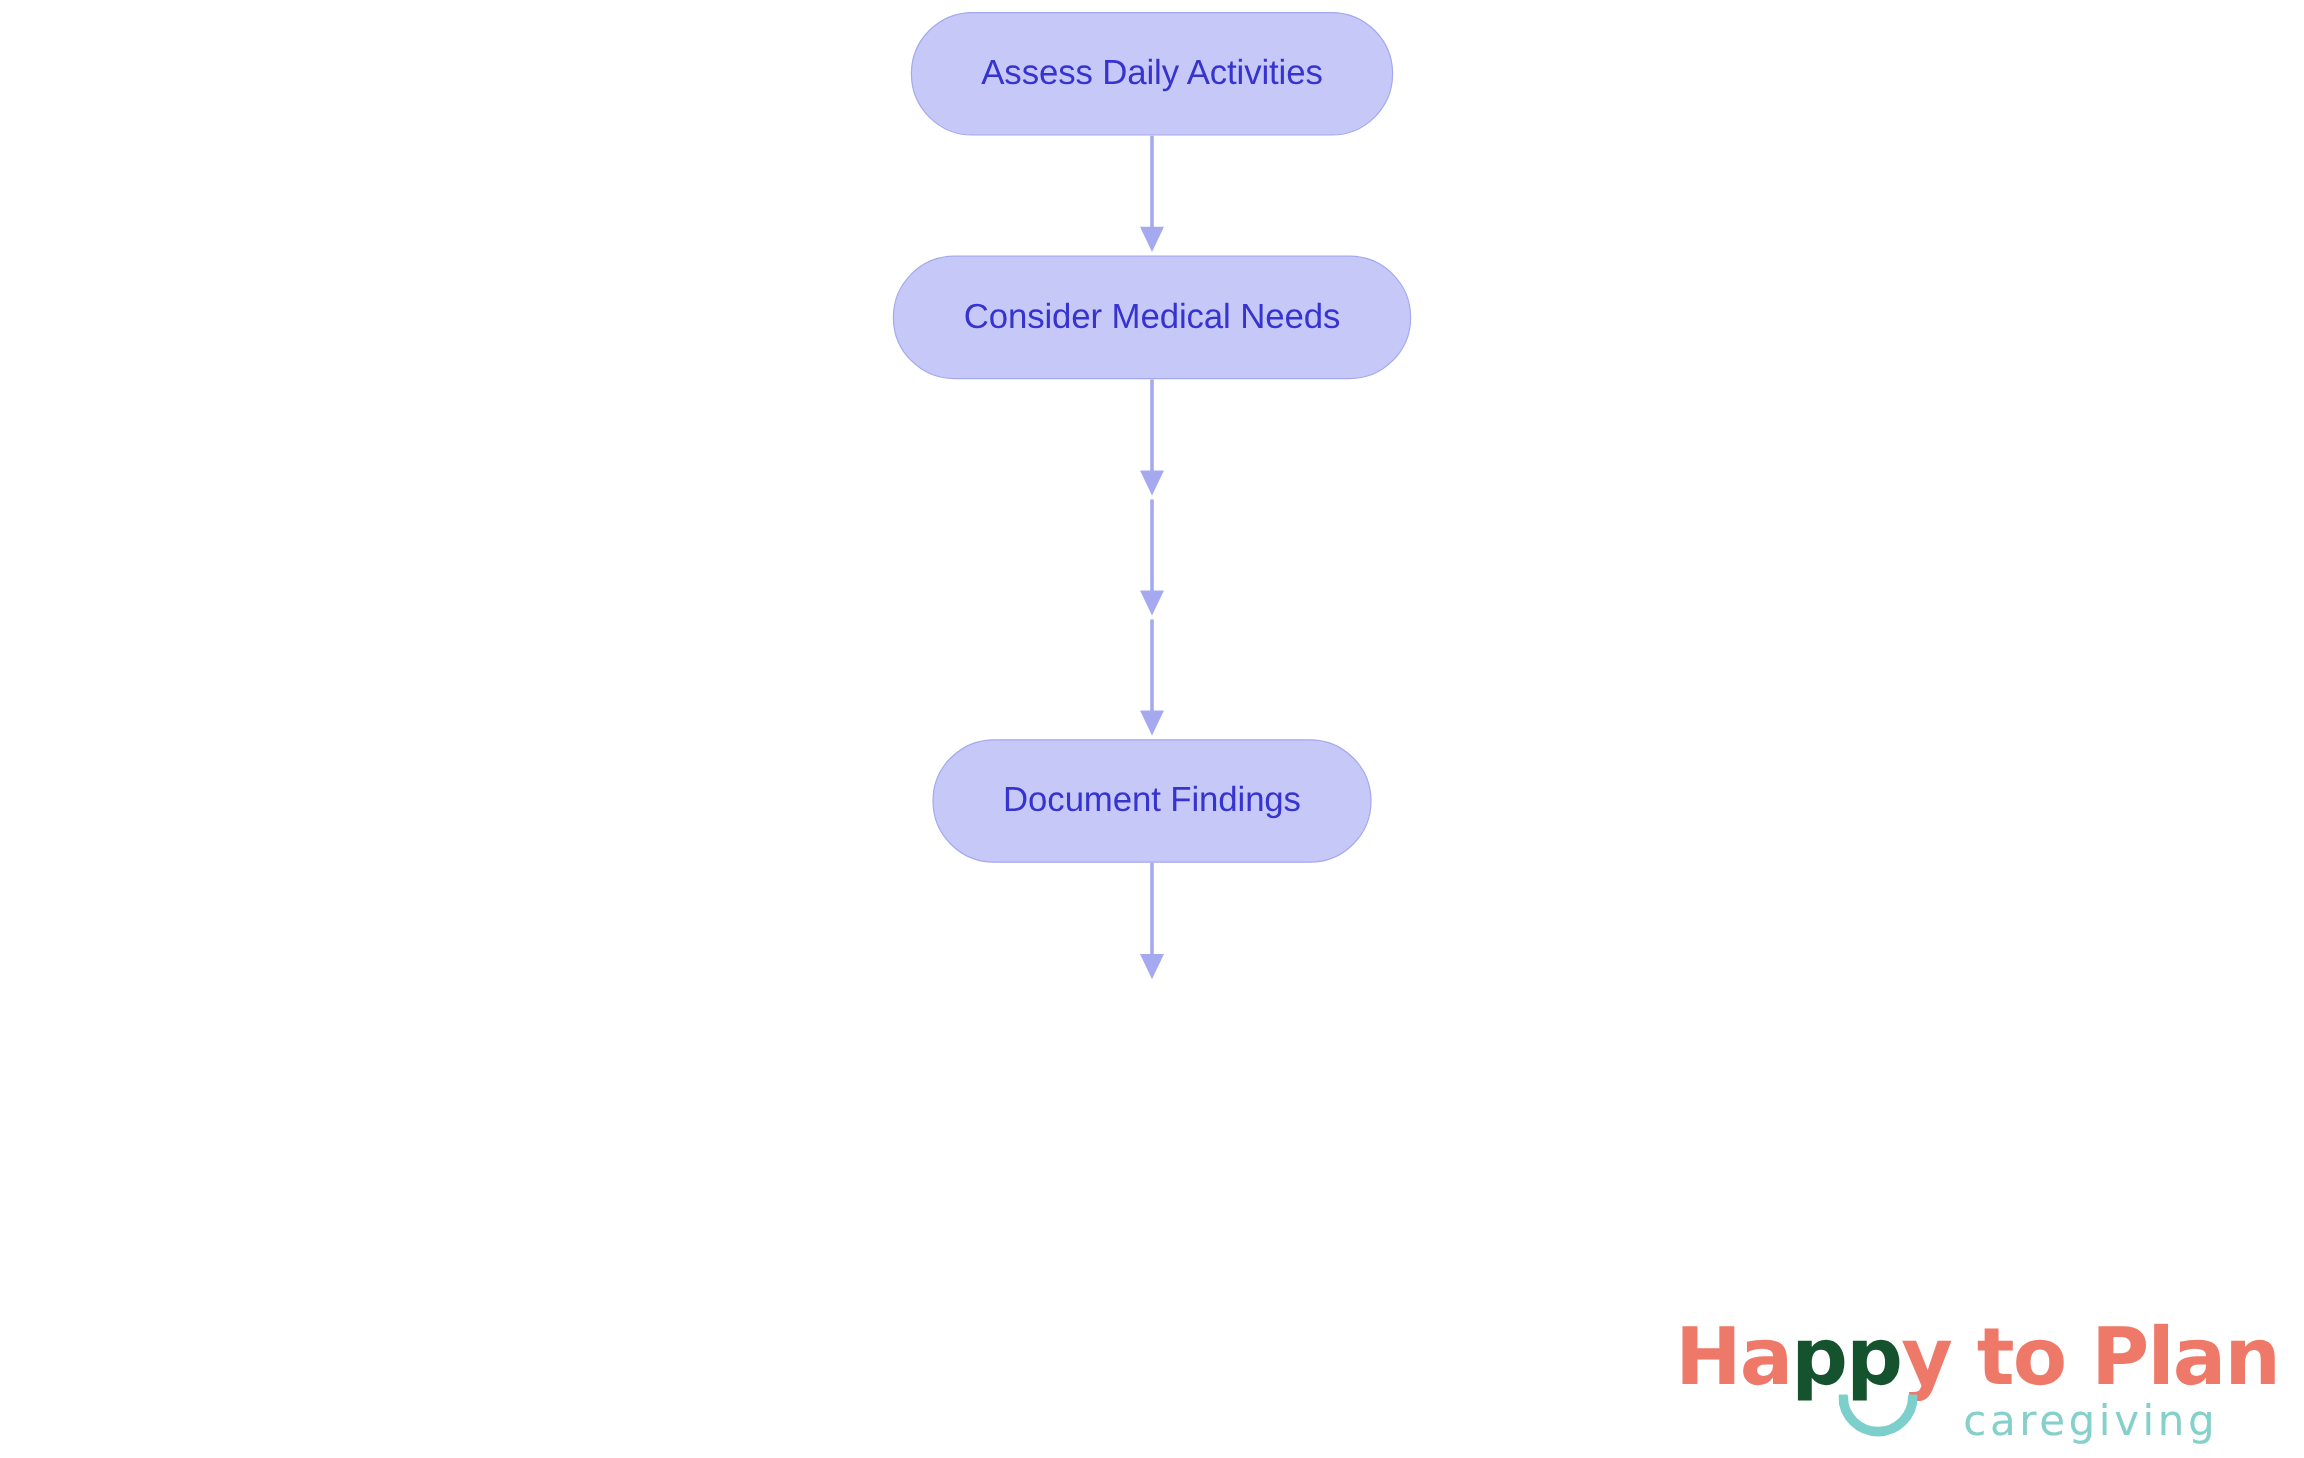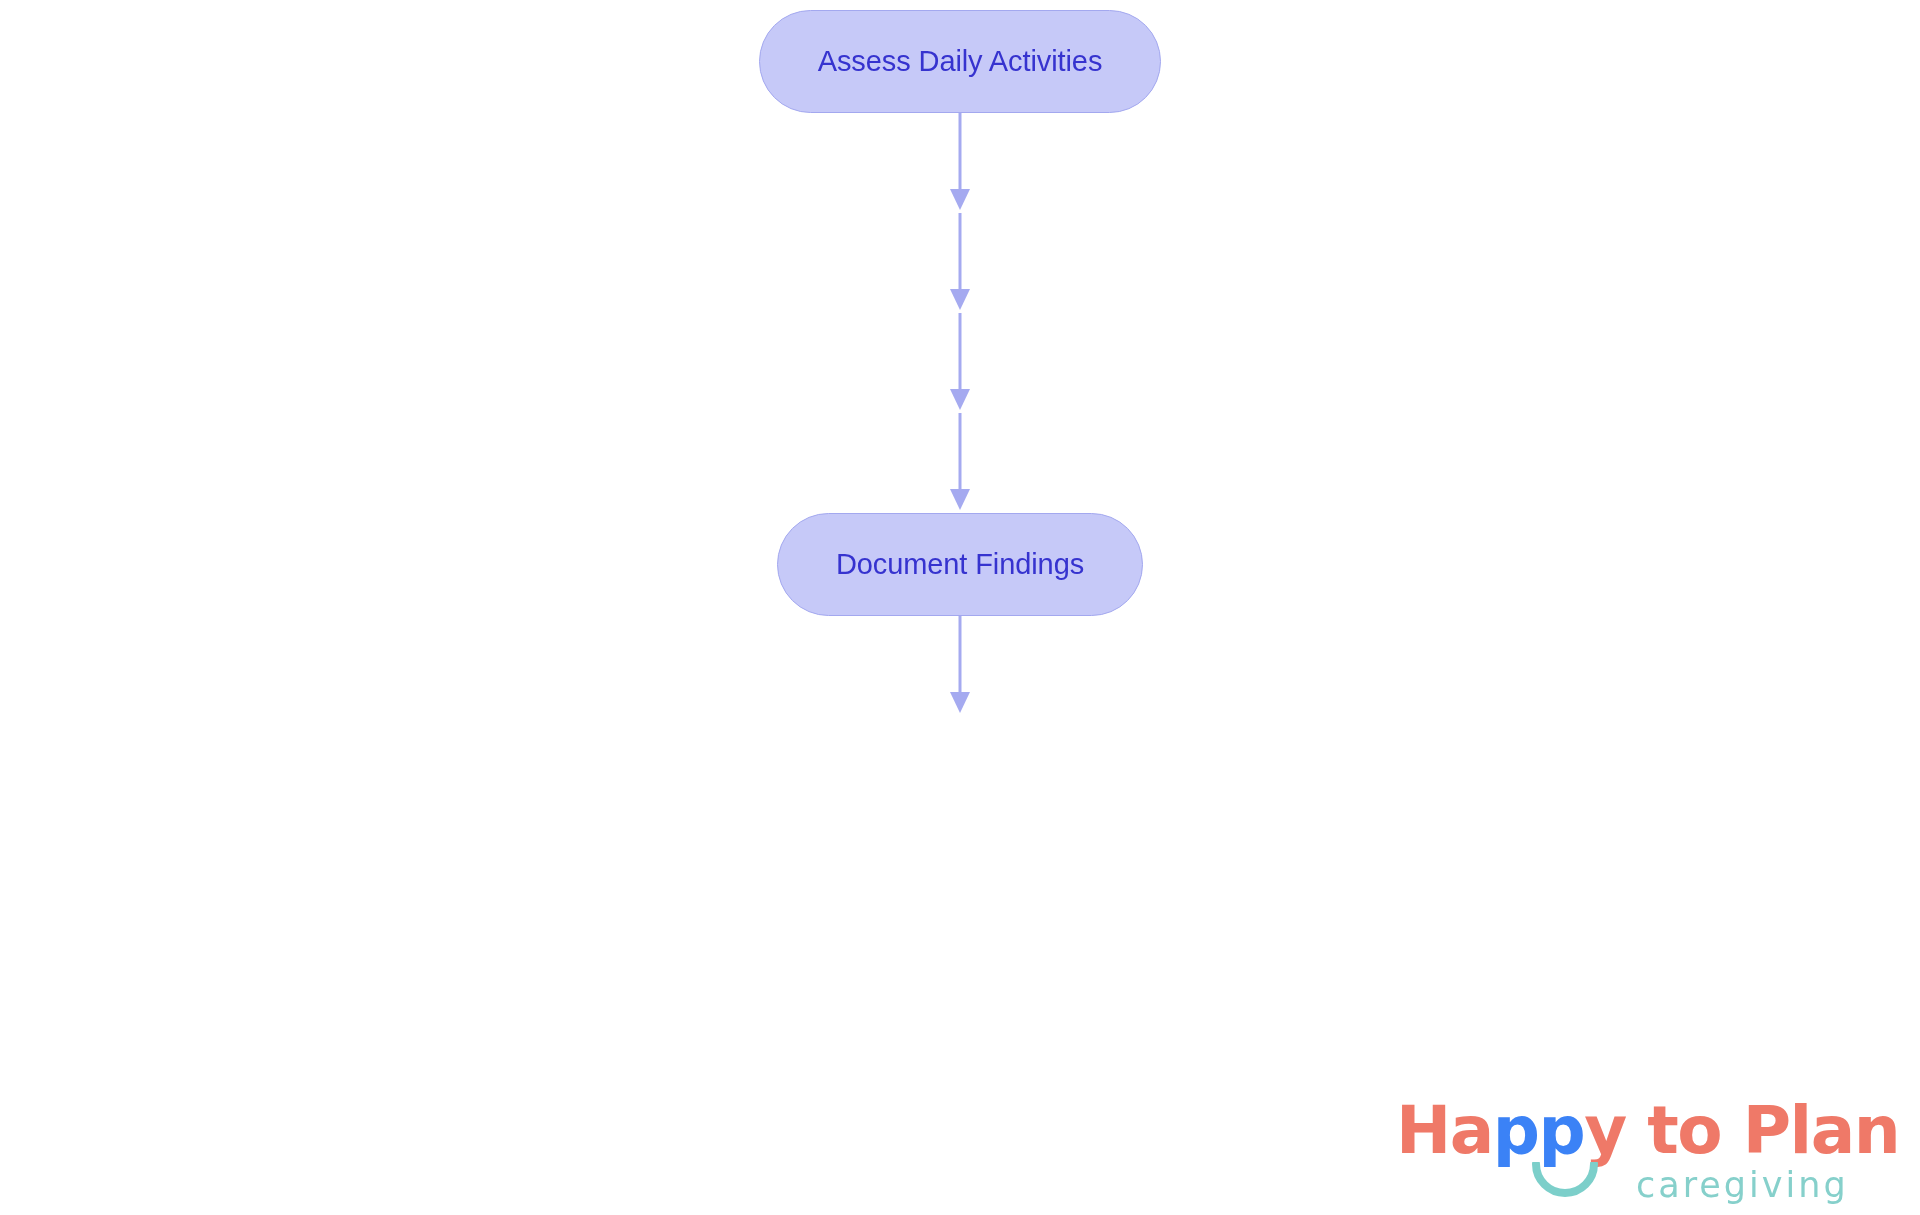--- a/index.html
+++ b/index.html
@@ -77,21 +77,21 @@
     top: 0;
     font-family: "DejaVu Sans", sans-serif;
     font-size: 66px;
     font-weight: bold;
     color: #ef7968;
     letter-spacing: -1.5px;
     line-height: 1;
     white-space: nowrap;
   }
   .logo-pp {
-    color: #3b82f6;
+    color: #14532d;
   }
   .logo-smile {
     position: absolute;
     left: 136px;
     top: 64px;
     width: 66px;
     height: 40px;
   }
   .logo-sub {
     position: absolute;
@@ -116,20 +116,23 @@
       <span>Assess Daily Activities</span>
     </div>
 
     <span class="flow-connector">
       <svg width="26" height="100" viewBox="0 0 26 100" xmlns="http://www.w3.org/2000/svg">
         <line x1="13" y1="0" x2="13" y2="80" stroke="#a5aaf0" stroke-width="3"></line>
         <polygon points="13,97 3,76 23,76" fill="#a5aaf0"></polygon>
       </svg>
     </span>
 
+    <div class="flow-node">
+      <span>Consider Medical Needs</span>
+    </div>
 
     <span class="flow-connector">
       <svg width="26" height="100" viewBox="0 0 26 100" xmlns="http://www.w3.org/2000/svg">
         <line x1="13" y1="0" x2="13" y2="80" stroke="#a5aaf0" stroke-width="3"></line>
         <polygon points="13,97 3,76 23,76" fill="#a5aaf0"></polygon>
       </svg>
     </span>
 
 
     <span class="flow-connector">

